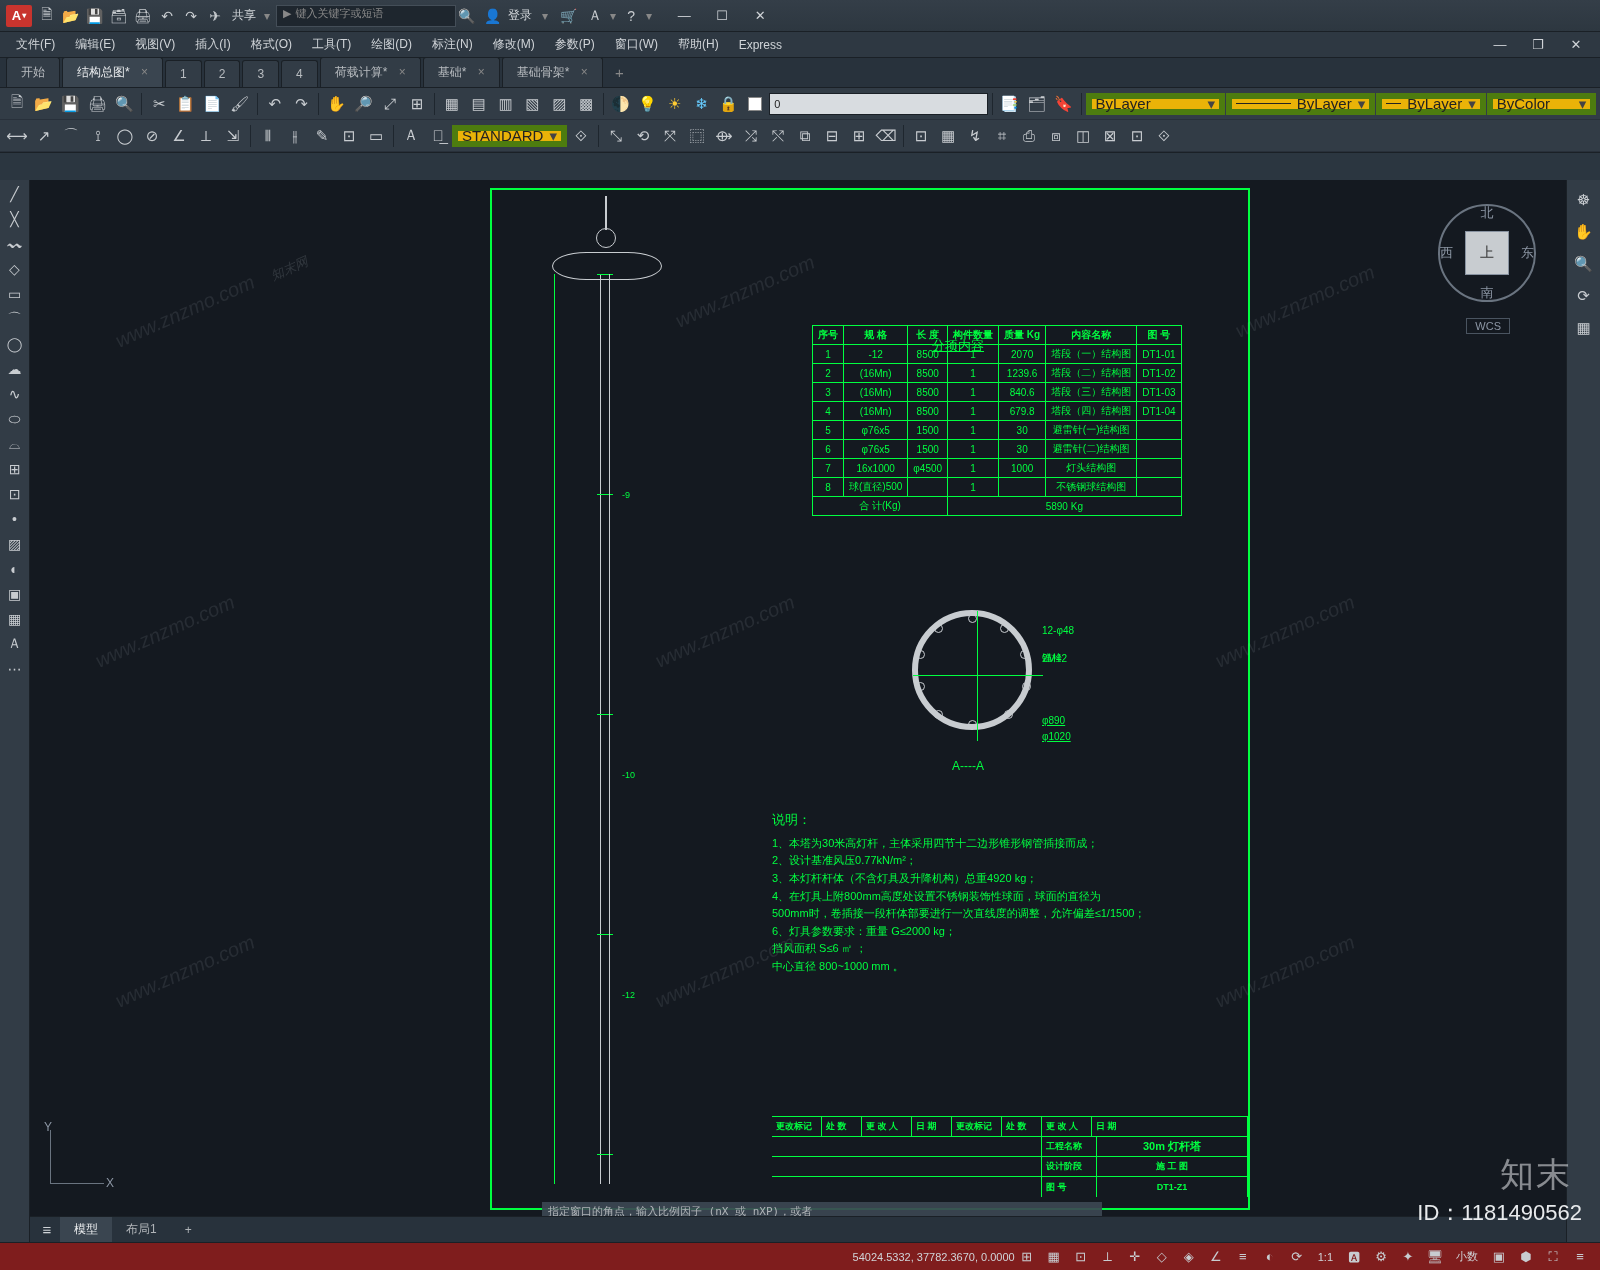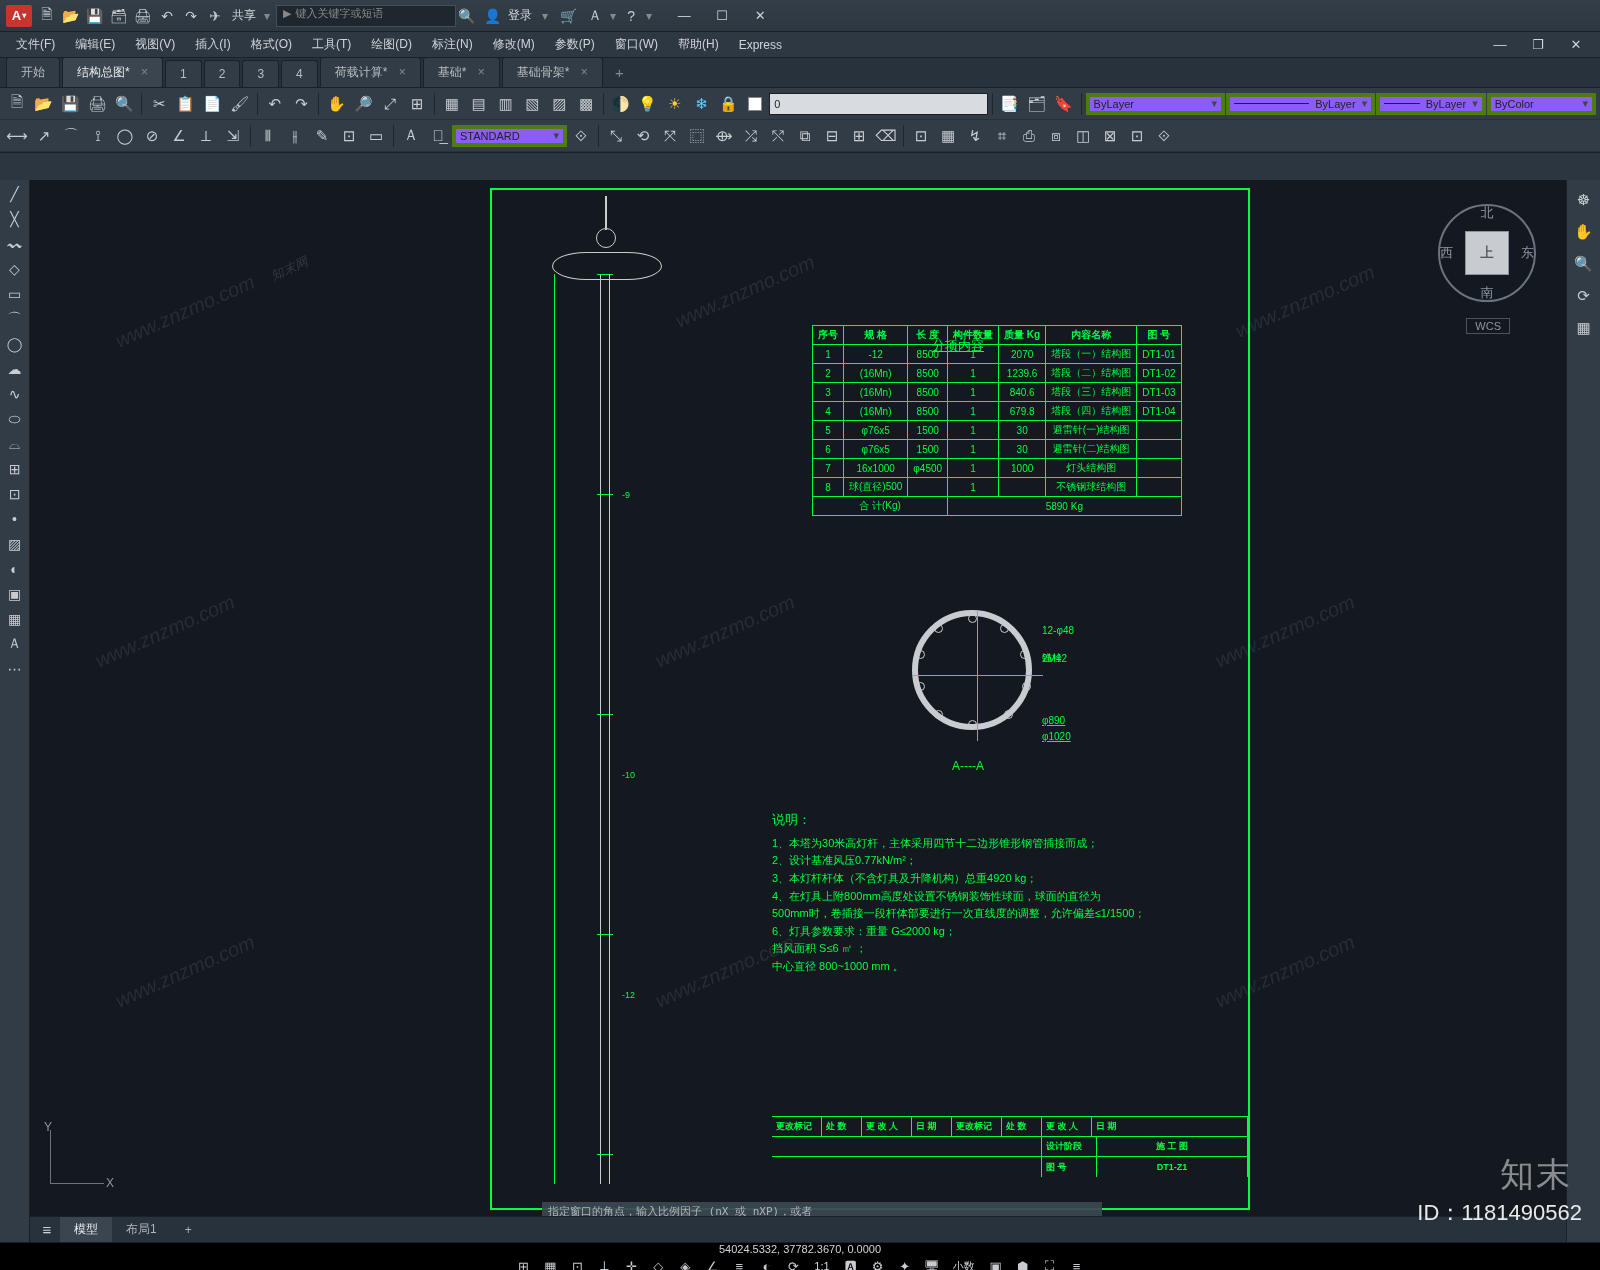--- a/index.html
+++ b/index.html
@@ -81,22 +81,22 @@
     padding: 0 4px; gap: 1px;
     border-bottom: 1px solid #28303a;
   }
   .tb-btn { width: 26px; height: 26px; font-size: 15px; }
   .tb-sep { width: 1px; height: 22px; background: #1e262e; margin: 0 3px; }
   .tb-input {
     height: 22px; background: #d8dce0; border: 1px solid #1a2026;
     font-size: 11px; padding: 0 4px; color: #222;
   }
   .tb-select {
-    height: 22px; background: #8b5cf6; border: 4px solid #4d7c0f;
-    font-size: 11px; padding: 0 4px; color: #222;
+    height: 22px; background: #eab308; border: 6px solid #4d7c0f;
+    font-size: 15px; padding: 0 4px; color: #222;
     display: flex; align-items: center; justify-content: space-between;
   }
   .tb-select::after { content: "▾"; margin-left: 6px; color: #444; }
 
   
   .left-toolbar {
     position: absolute; left: 0; top: 180px; bottom: 28px;
     width: 30px; background: #323c46;
     display: flex; flex-direction: column; align-items: center;
     padding-top: 2px; gap: 1px;
@@ -252,25 +252,24 @@
   }
   .layout-tab {
     padding: 4px 14px; cursor: pointer; color: #b0b4b8;
   }
   .layout-tab.active { background: #3a4550; color: #e8eaec; }
   .layout-menu { width: 26px; text-align: center; cursor: pointer; font-size: 15px; }
 
   
   .statusbar {
     position: absolute; left: 0; right: 0; bottom: 0; height: 28px;
-    background: #000000; border-top: 1px solid #1a2026;
+    background: #7f1d1d; border-top: 1px solid #1a2026;
     display: flex; align-items: center;
     font-size: 11px; padding: 0 8px;
-    justify-content: flex-start;
-    flex-direction: column;
+    justify-content: flex-end;
   }
   .sb-left { display: flex; gap: 14px; }
   .sb-right { display: flex; gap: 3px; align-items: center; }
   .sb-btn { width: 24px; height: 22px; display: flex; align-items: center; justify-content: center; cursor: pointer; font-size: 13px; color: #c8ccd0; }
 
   
   .wm { position: absolute; font-size: 20px; color: rgba(180,186,194,0.12); transform: rotate(-24deg); pointer-events: none; font-style: italic; }
   .wm-id { position: absolute; right: 18px; bottom: 42px; font-size: 22px; color: #e8eaec; font-weight: 500; }
   .wm-logo { position: absolute; right: 28px; bottom: 72px; font-size: 34px; color: rgba(232,234,236,0.55); font-weight: 300; letter-spacing: 2px; }
 </style>
@@ -637,20 +636,25 @@
     <div class="titleblock">
       <div class="tb-row">
         <div class="tb-cell" style="width:50px">更改标记</div>
         <div class="tb-cell" style="width:40px">处 数</div>
         <div class="tb-cell" style="width:50px">更 改 人</div>
         <div class="tb-cell" style="width:40px">日 期</div>
         <div class="tb-cell" style="width:50px">更改标记</div>
         <div class="tb-cell" style="width:40px">处 数</div>
         <div class="tb-cell" style="width:50px">更 改 人</div>
         <div class="tb-cell" style="flex:1">日 期</div>
+      </div>
+      <div class="tb-row">
+        <div class="tb-cell" style="width:270px"></div>
+        <div class="tb-cell" style="width:55px">工程名称</div>
+        <div class="tb-cell" style="flex:1;justify-content:center;font-size:11px">30m 灯杆塔</div>
       </div>
       <div class="tb-row">
         <div class="tb-cell" style="width:270px"></div>
         <div class="tb-cell" style="width:55px">设计阶段</div>
         <div class="tb-cell" style="flex:1;justify-content:center">施 工 图</div>
       </div>
       <div class="tb-row" style="border-bottom:none">
         <div class="tb-cell" style="width:270px"></div>
         <div class="tb-cell" style="width:55px">图 号</div>
         <div class="tb-cell" style="flex:1;justify-content:center">DT1-Z1</div>

